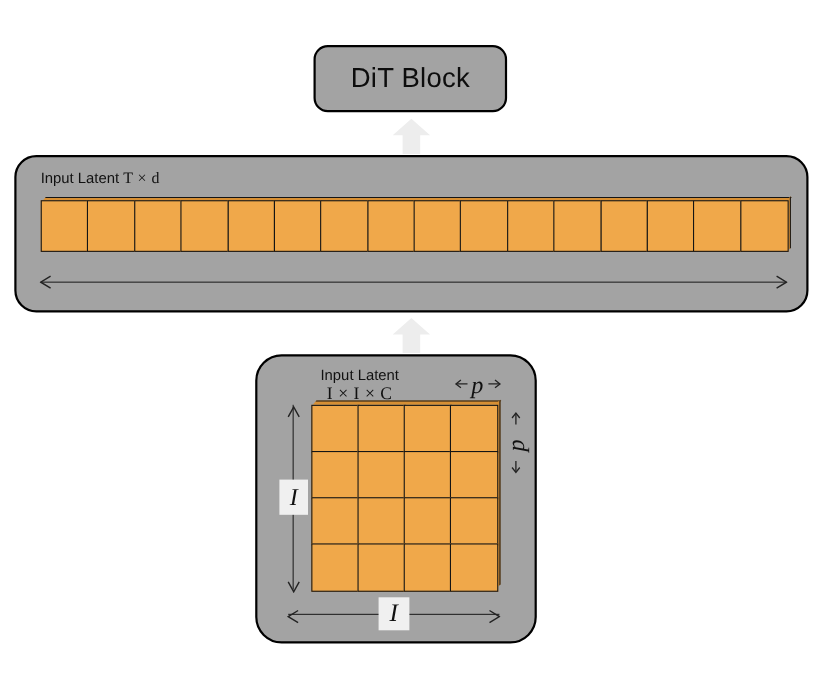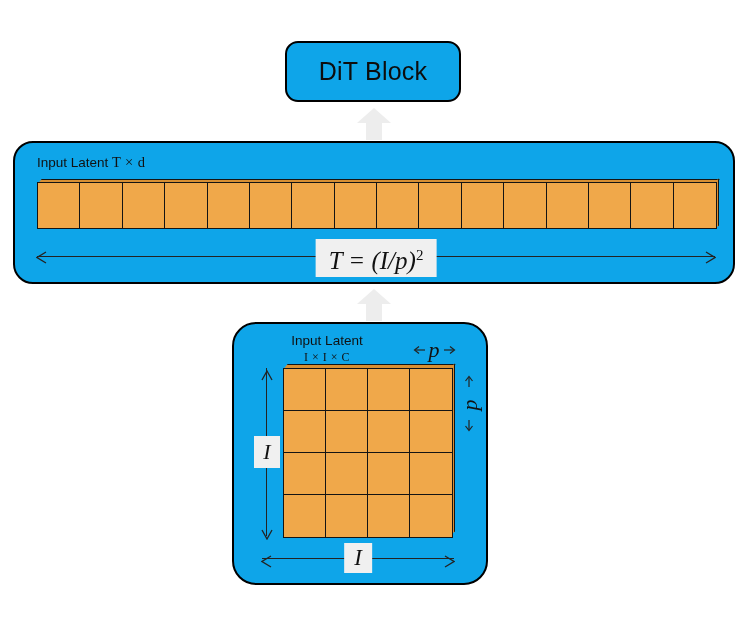--- a/index.html
+++ b/index.html
@@ -19,21 +19,21 @@
   .stage {
     position: absolute;
     left: 0; top: 0;
     width: 747px;
     height: 623px;
   }
 
   
   .panel {
     position: absolute;
-    background: #0ea5e9;
+    background: #a3a3a3;
     border: 2.5px solid #000000;
     box-sizing: border-box;
   }
 
   
   #dit-block {
     left: 285px;
     top: 41px;
     width: 176px;
     height: 61px;
@@ -182,21 +182,21 @@
     line-height: 1.18;
   }
   #noised-latent-caption .title {
     display: block;
     font-size: 13.5px;
     color: #111111;
   }
   #noised-latent-caption .dims {
     display: block;
     font-family: "Liberation Serif", serif;
-    font-size: 12px;
+    font-size: 16px;
     letter-spacing: 0.5px;
     margin-top: 1px;
   }
 
   
   #p-horizontal {
     position: absolute;
     left: 165px;
     top: 13px;
     width: 70px;
@@ -389,21 +389,20 @@
       <div class="arrowhead-l">
         <svg width="11" height="13" viewBox="0 0 11 13">
           <polyline points="10,1 1,6.5 10,12" fill="none" stroke="#232323" stroke-width="1.3"></polyline>
         </svg>
       </div>
       <div class="arrowhead-r">
         <svg width="11" height="13" viewBox="0 0 11 13">
           <polyline points="1,1 10,6.5 1,12" fill="none" stroke="#232323" stroke-width="1.3"></polyline>
         </svg>
       </div>
-      <div class="formula"><span>T = (I/p)</span><sup>2</sup></div>
     </div>
   </div>
 
   <div class="block-arrow" id="arrow-latent-to-tokens">
     <svg width="36" height="34" viewBox="0 0 36 34">
       <polygon points="18,1 35,16 26,16 26,33 10,33 10,16 1,16" fill="#ededed"></polygon>
     </svg>
   </div>
 
   <div class="panel" id="noised-latent-panel">

